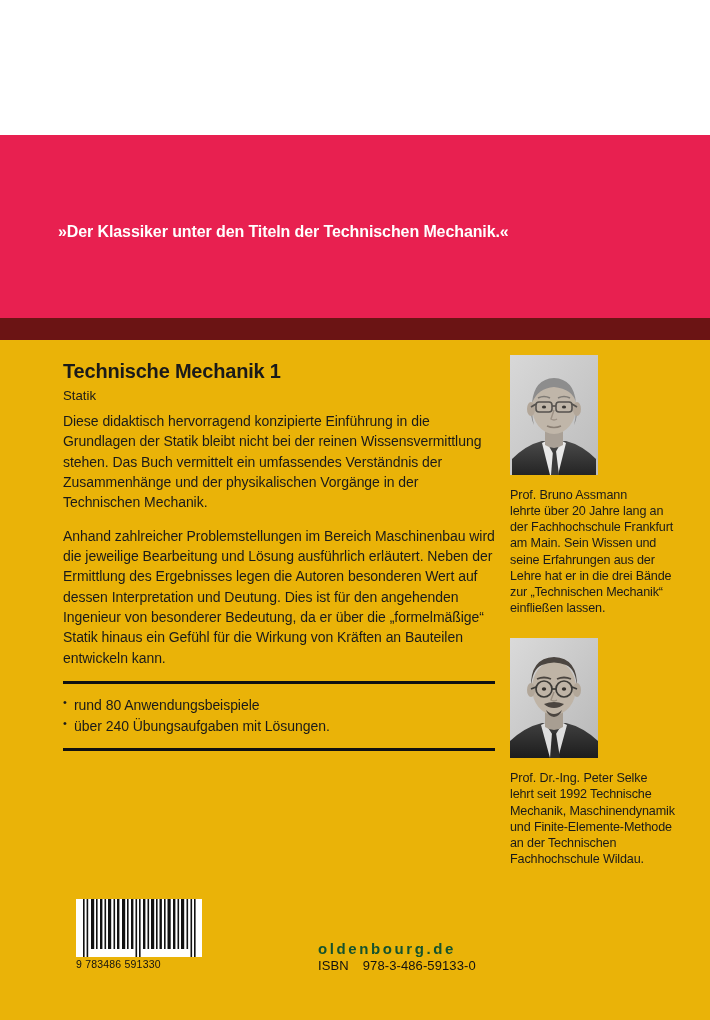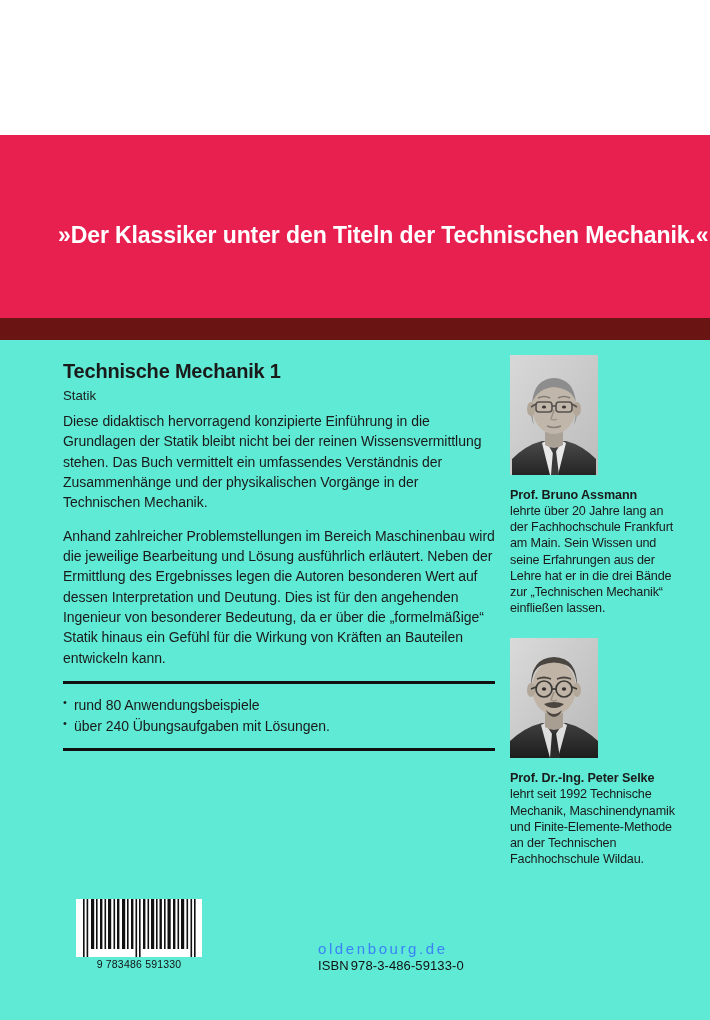--- a/index.html
+++ b/index.html
@@ -32,42 +32,42 @@
     left: 0; top: 135px;
     width: 710px; height: 183px;
     background: #e82050;
   }
   .banner-quote {
     position: absolute;
     left: 58px;
     top: 87px;
     width: 600px;
     color: #ffffff;
-    font-size: 23px;
+    font-size: 16px;
     font-weight: 600;
     letter-spacing: -0.1px;
     line-height: 1.2;
     white-space: nowrap;
   }
 
   
   .maroon-bar {
     position: absolute;
     left: 0; top: 318px;
     width: 710px; height: 22px;
     background: #6b1414;
   }
 
   
   .content {
     position: absolute;
     left: 0; top: 340px;
     width: 710px;
     height: 680px;
-    background: #5eead4;
+    background: #eab308;
   }
 
   
   .left-col {
     position: absolute;
     left: 63px;
     top: 20px;
     width: 432px;
   }
   .book-title {
@@ -148,21 +148,21 @@
     height: 120px;
     display: block;
     margin-bottom: 12px;
     background: #cfcfcf;
     position: relative;
     overflow: hidden;
   }
   .author-photo svg { display: block; }
   .author-name {
     font-size: 12.6px;
-    font-weight: 700;
+    font-weight: 400;
     line-height: 1.28;
     margin: 0;
     letter-spacing: -0.1px;
   }
   .author-bio {
     font-size: 12.6px;
     font-weight: 400;
     line-height: 1.285;
     margin: 0;
     letter-spacing: -0.15px;
@@ -187,44 +187,43 @@
     width: 126px;
     height: 58px;
   }
   .barcode-digits {
     font-family: "Liberation Sans", sans-serif;
     font-size: 10.5px;
     letter-spacing: 0.2px;
     color: #111;
     margin-top: 1px;
     white-space: nowrap;
-    text-align: center;
   }
   .imprint {
     position: absolute;
     left: 318px;
     top: 52px;
     text-align: left;
   }
   .imprint-domain {
     font-size: 15px;
-    font-weight: 400;
+    font-weight: 700;
     letter-spacing: 2.6px;
-    color: #3b82f6;
+    color: #14532d;
     line-height: 1.15;
     margin: 0 0 2px 0;
   }
   .imprint-isbn {
     font-size: 13px;
     color: #111;
     letter-spacing: 0.1px;
     line-height: 1.15;
     margin: 0;
   }
-  .imprint-isbn .isbn-label { margin-right: 2px; }
+  .imprint-isbn .isbn-label { margin-right: 14px; }
 </style>
 </head>
 <body>
 
 <div class="top-margin"></div>
 
 <div class="banner">
   <div class="banner-quote">»Der Klassiker unter den Titeln der Technischen Mechanik.«</div>
 </div>
 

